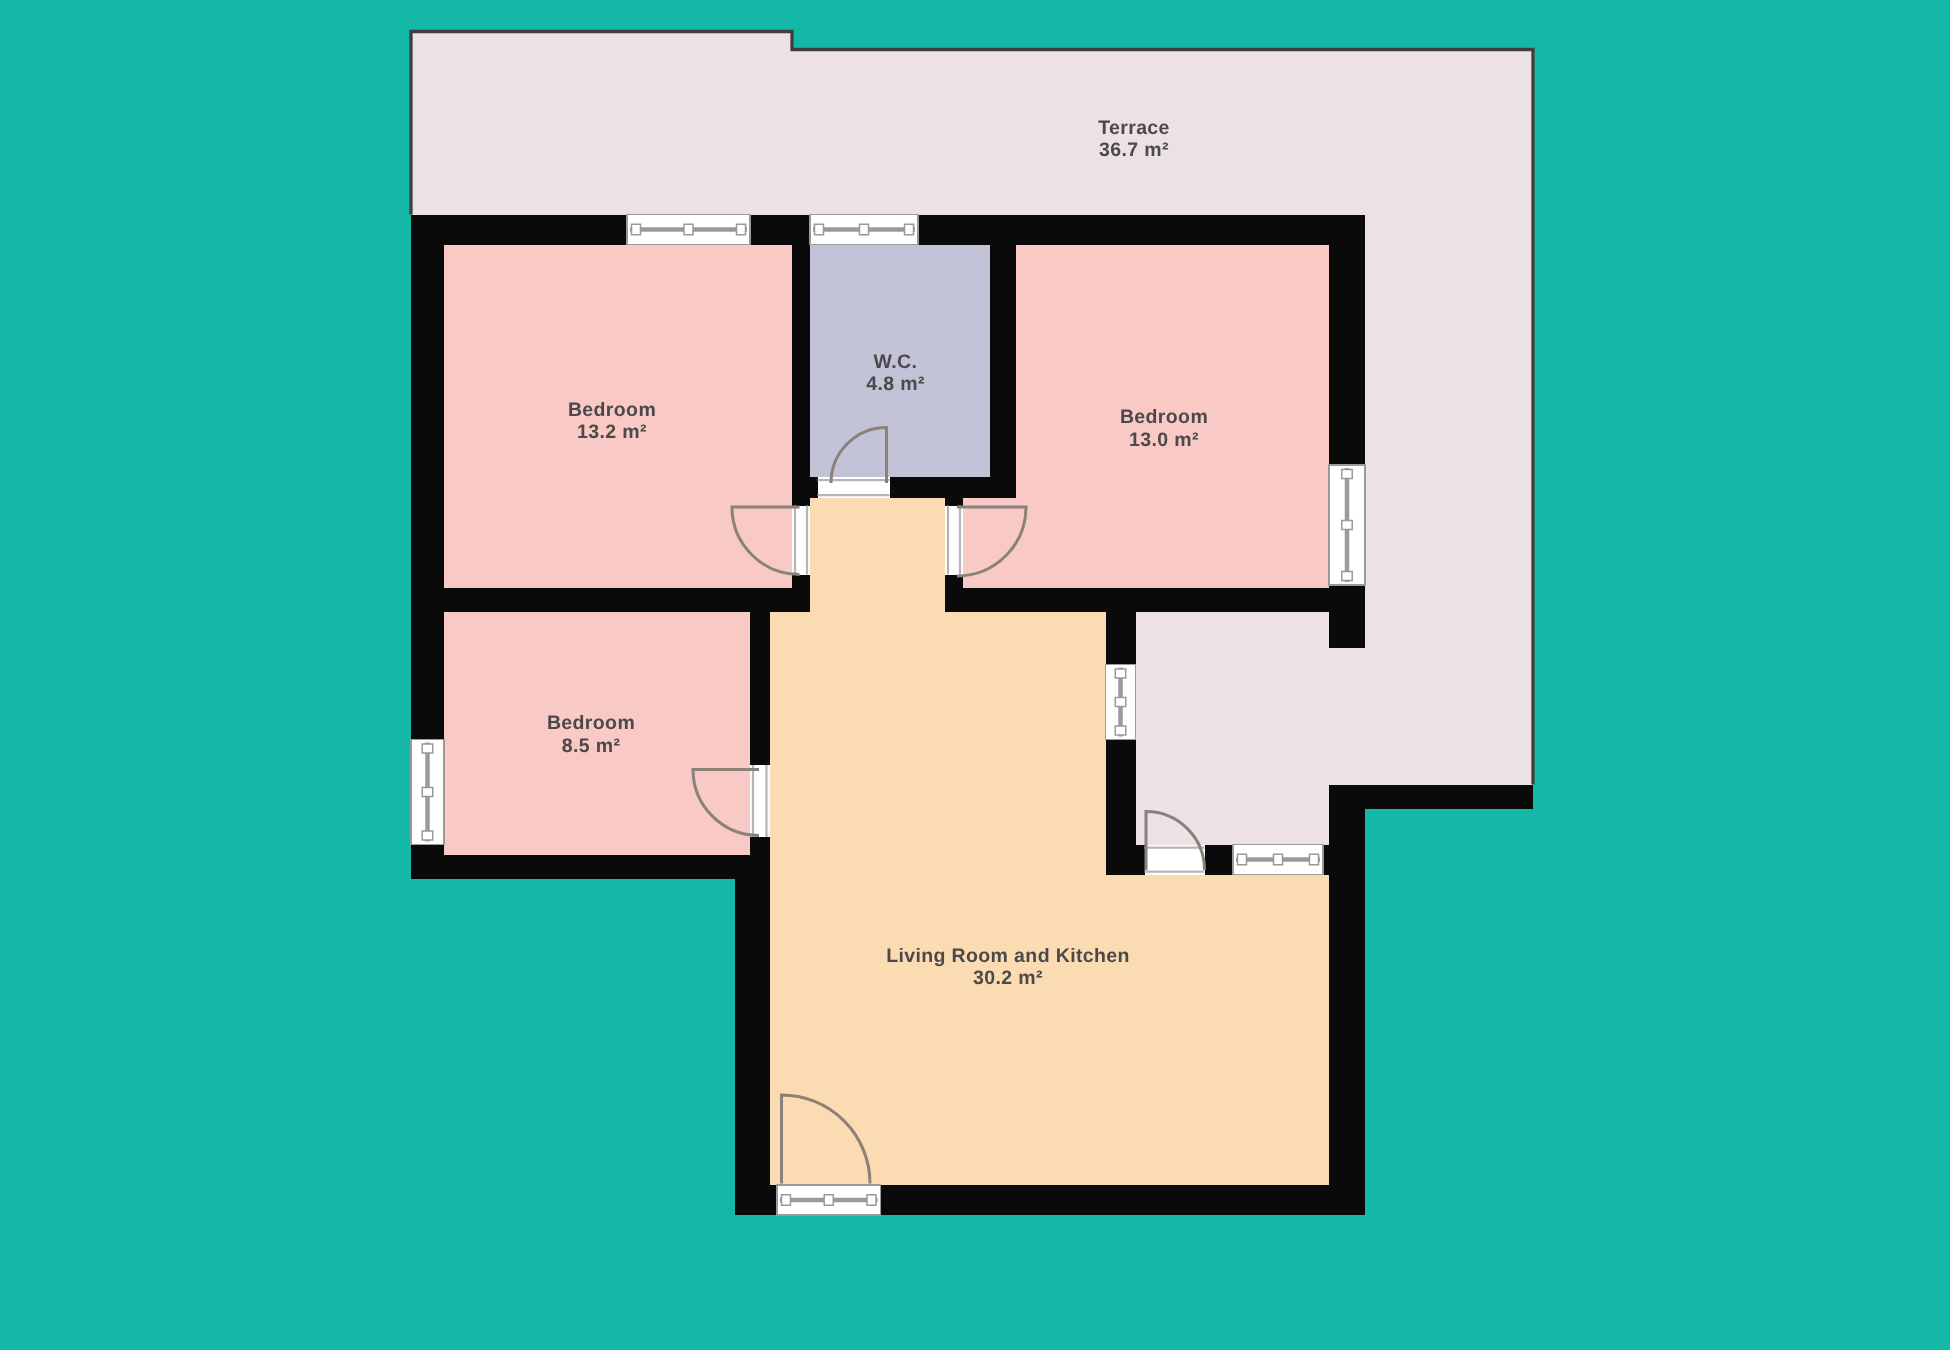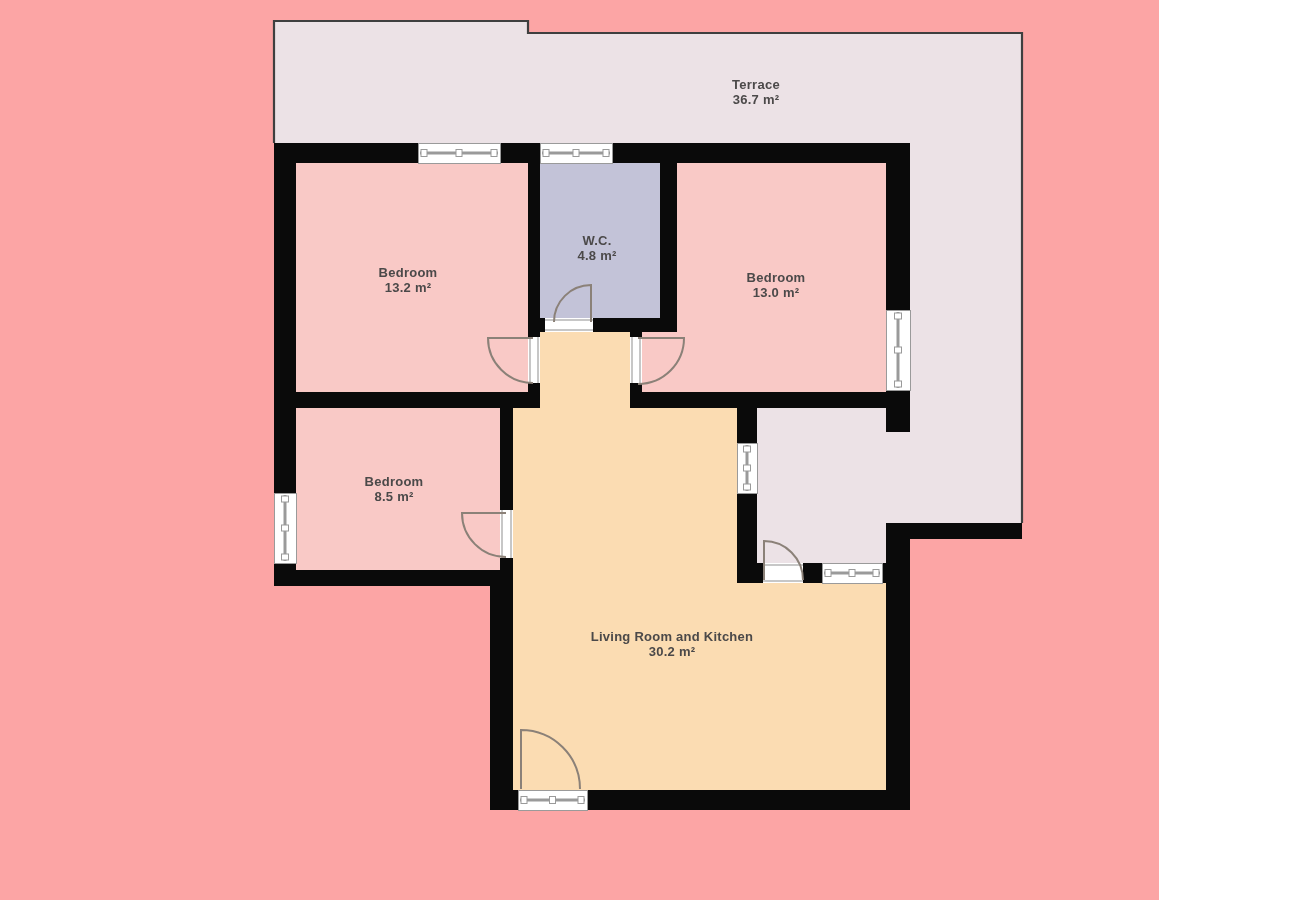--- a/index.html
+++ b/index.html
@@ -1,20 +1,20 @@
 <!DOCTYPE html>
 <html><head>
 <meta charset="utf-8">
 <style>
   html, body { margin: 0; padding: 0; background: #ffffff; }
   .stage {
     position: relative;
-    width: 1159px;
+    width: 1300px;
     height: 900px;
-    background: #fca5a5;
+    background: #14b8a6;
     overflow: hidden;
     font-family: "Liberation Sans", sans-serif;
   }
   svg { position: absolute; left: 0; top: 0; }
   .room-label {
     font-family: "Liberation Sans", "DejaVu Sans", sans-serif;
     font-size: 13px;
     font-weight: bold;
     letter-spacing: 0.25px;
     text-anchor: middle;

